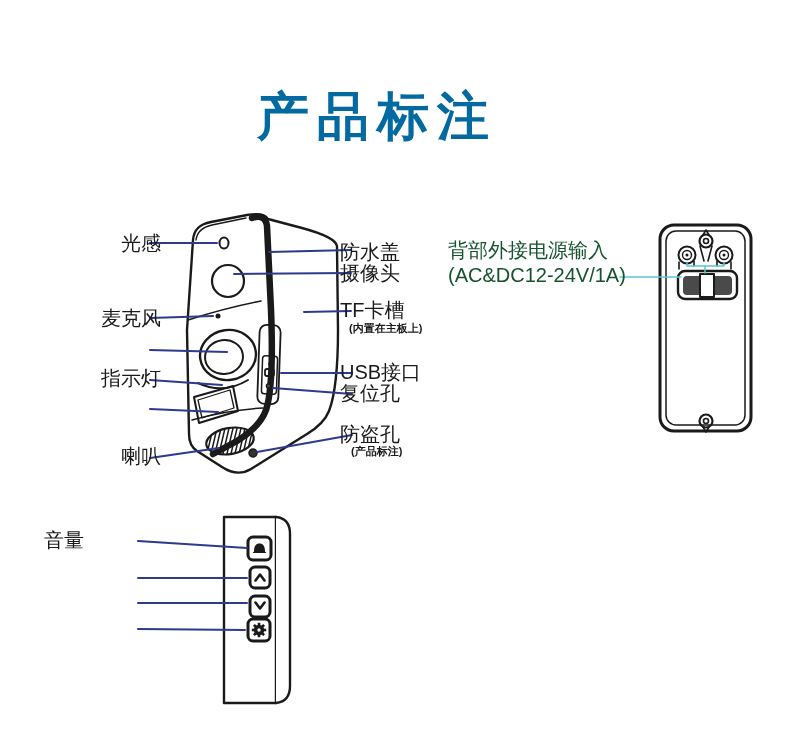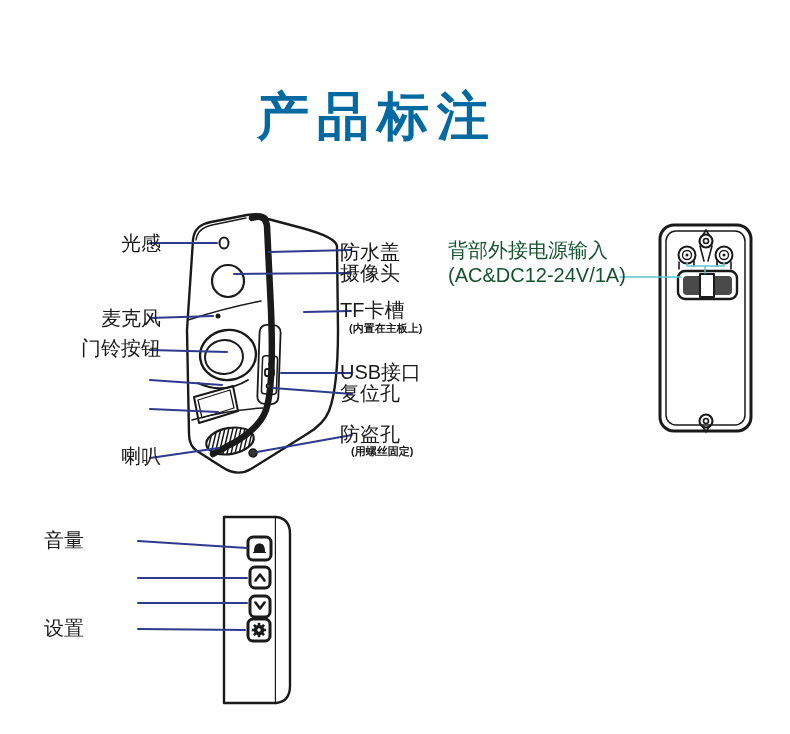--- a/index.html
+++ b/index.html
@@ -151,33 +151,32 @@
         <line x1="138" y1="578" x2="247" y2="578"></line>
         <line x1="138" y1="603" x2="247" y2="603"></line>
         <line x1="138" y1="629" x2="245" y2="630"></line>
         <line stroke="#5bc6d2" stroke-width="1.6" x1="620" y1="277" x2="681" y2="277"></line>
       </g>
     </g>
   </svg>
 
   <div class="lbl lcol" id="lbl-light-sensor">光感</div>
   <div class="lbl lcol" id="lbl-microphone">麦克风</div>
-  <div class="lbl lcol" id="lbl-doorbell-button">门铃按钮</div>
+  <div class="lbl lcol" id="lbl-indicator-light">指示灯</div>
   <div class="lbl lcol" id="lbl-speaker">喇叭</div>
 
   <div class="lbl rcol" id="lbl-waterproof">防水盖</div>
   <div class="lbl rcol" id="lbl-camera">摄像头</div>
   <div class="lbl rcol" id="lbl-tf">TF卡槽</div>
   <div class="sub" id="sub-tf">(内置在主板上)</div>
   <div class="lbl rcol" id="lbl-usb">USB接口</div>
   <div class="lbl rcol" id="lbl-reset">复位孔</div>
   <div class="lbl rcol" id="lbl-antitheft">防盗孔</div>
-  <div class="sub" id="sub-antitheft">(用螺丝固定)</div>
+  <div class="sub" id="sub-antitheft">(产品标注)</div>
 
   <div id="lbl-power">
     <div>背部外接电源输入</div>
     <div>(AC&amp;DC12-24V/1A)</div>
   </div>
 
   <div class="lbl scol" id="lbl-volume">音量</div>
-  <div class="lbl scol" id="lbl-settings">设置</div>
 
 </div>
 
 </body></html>

